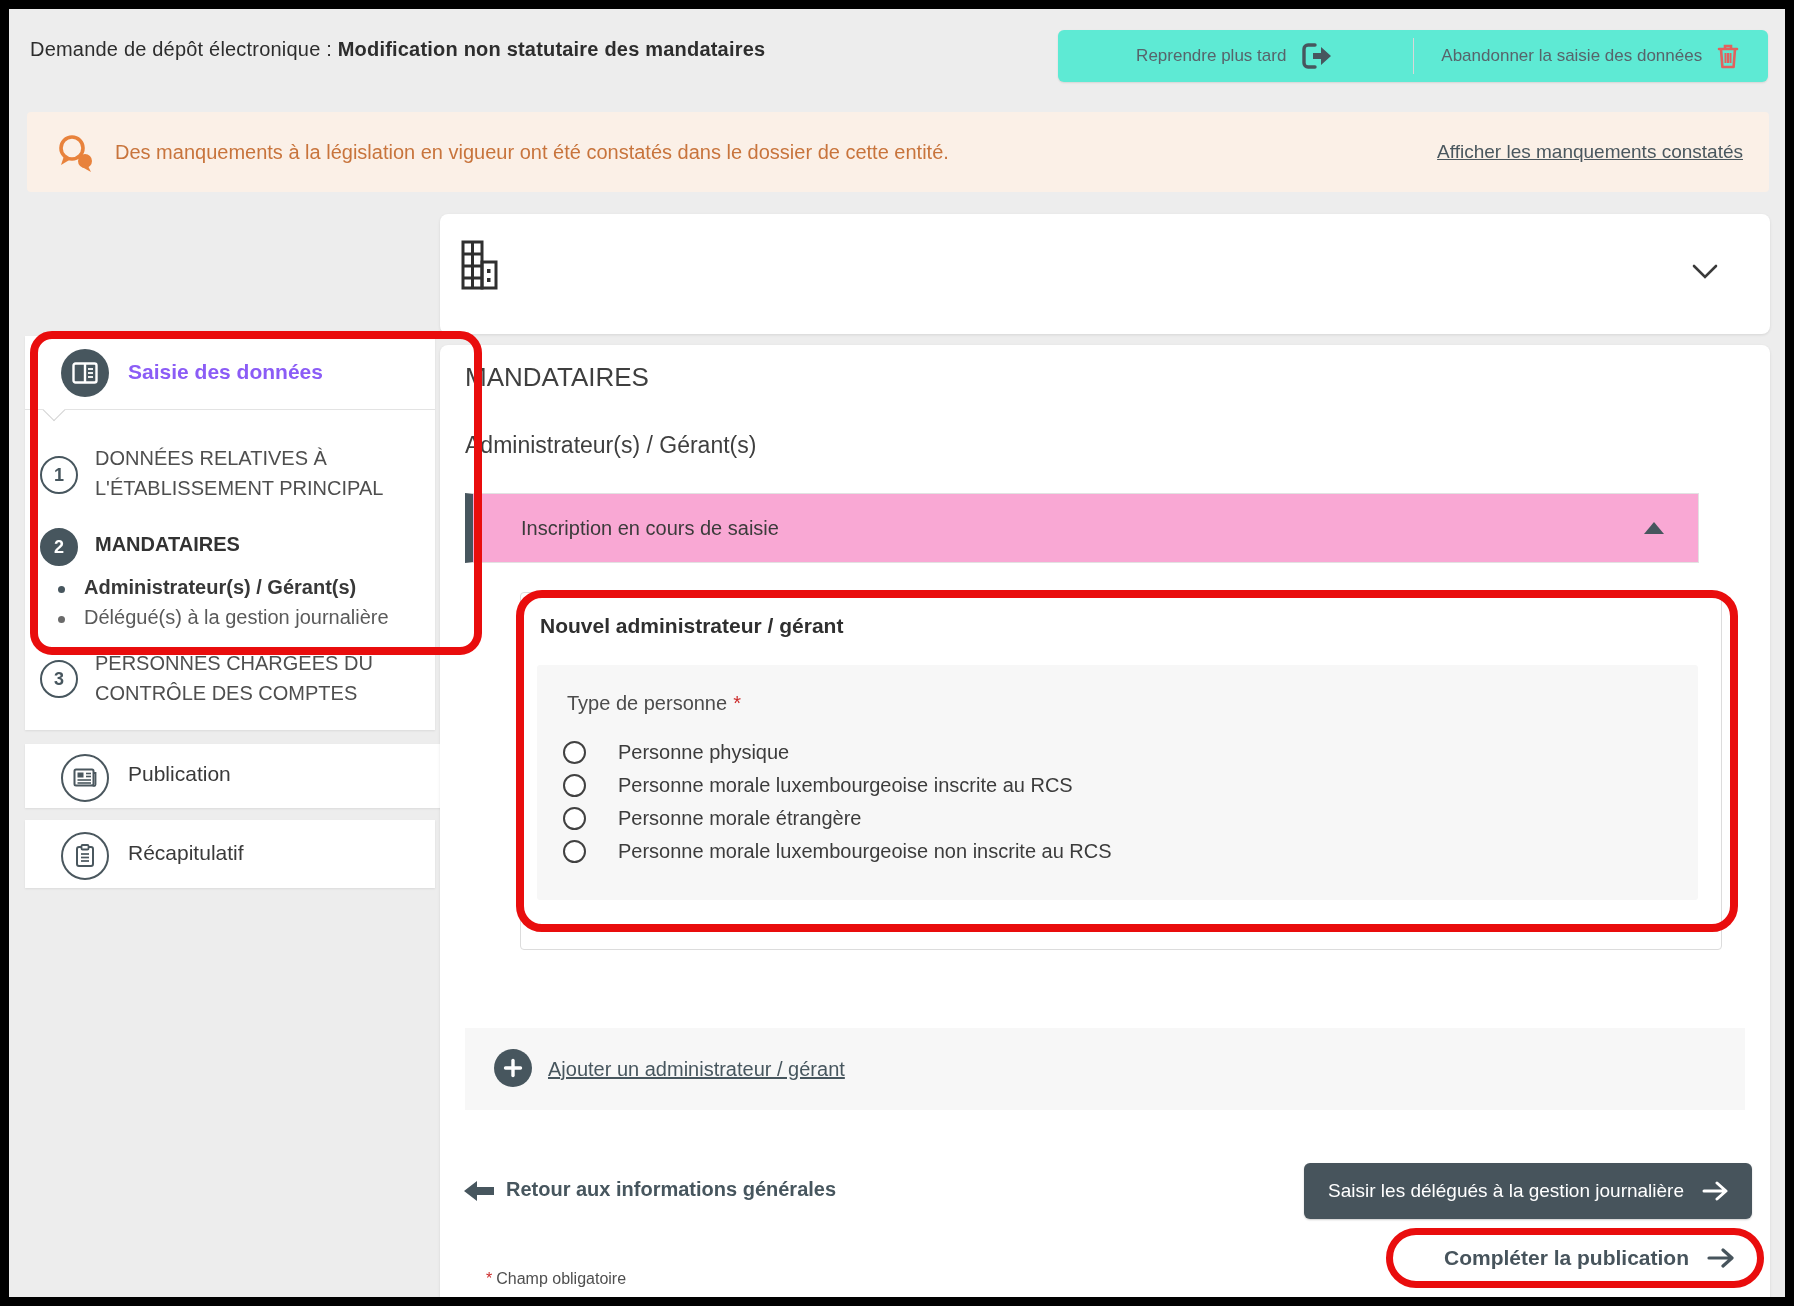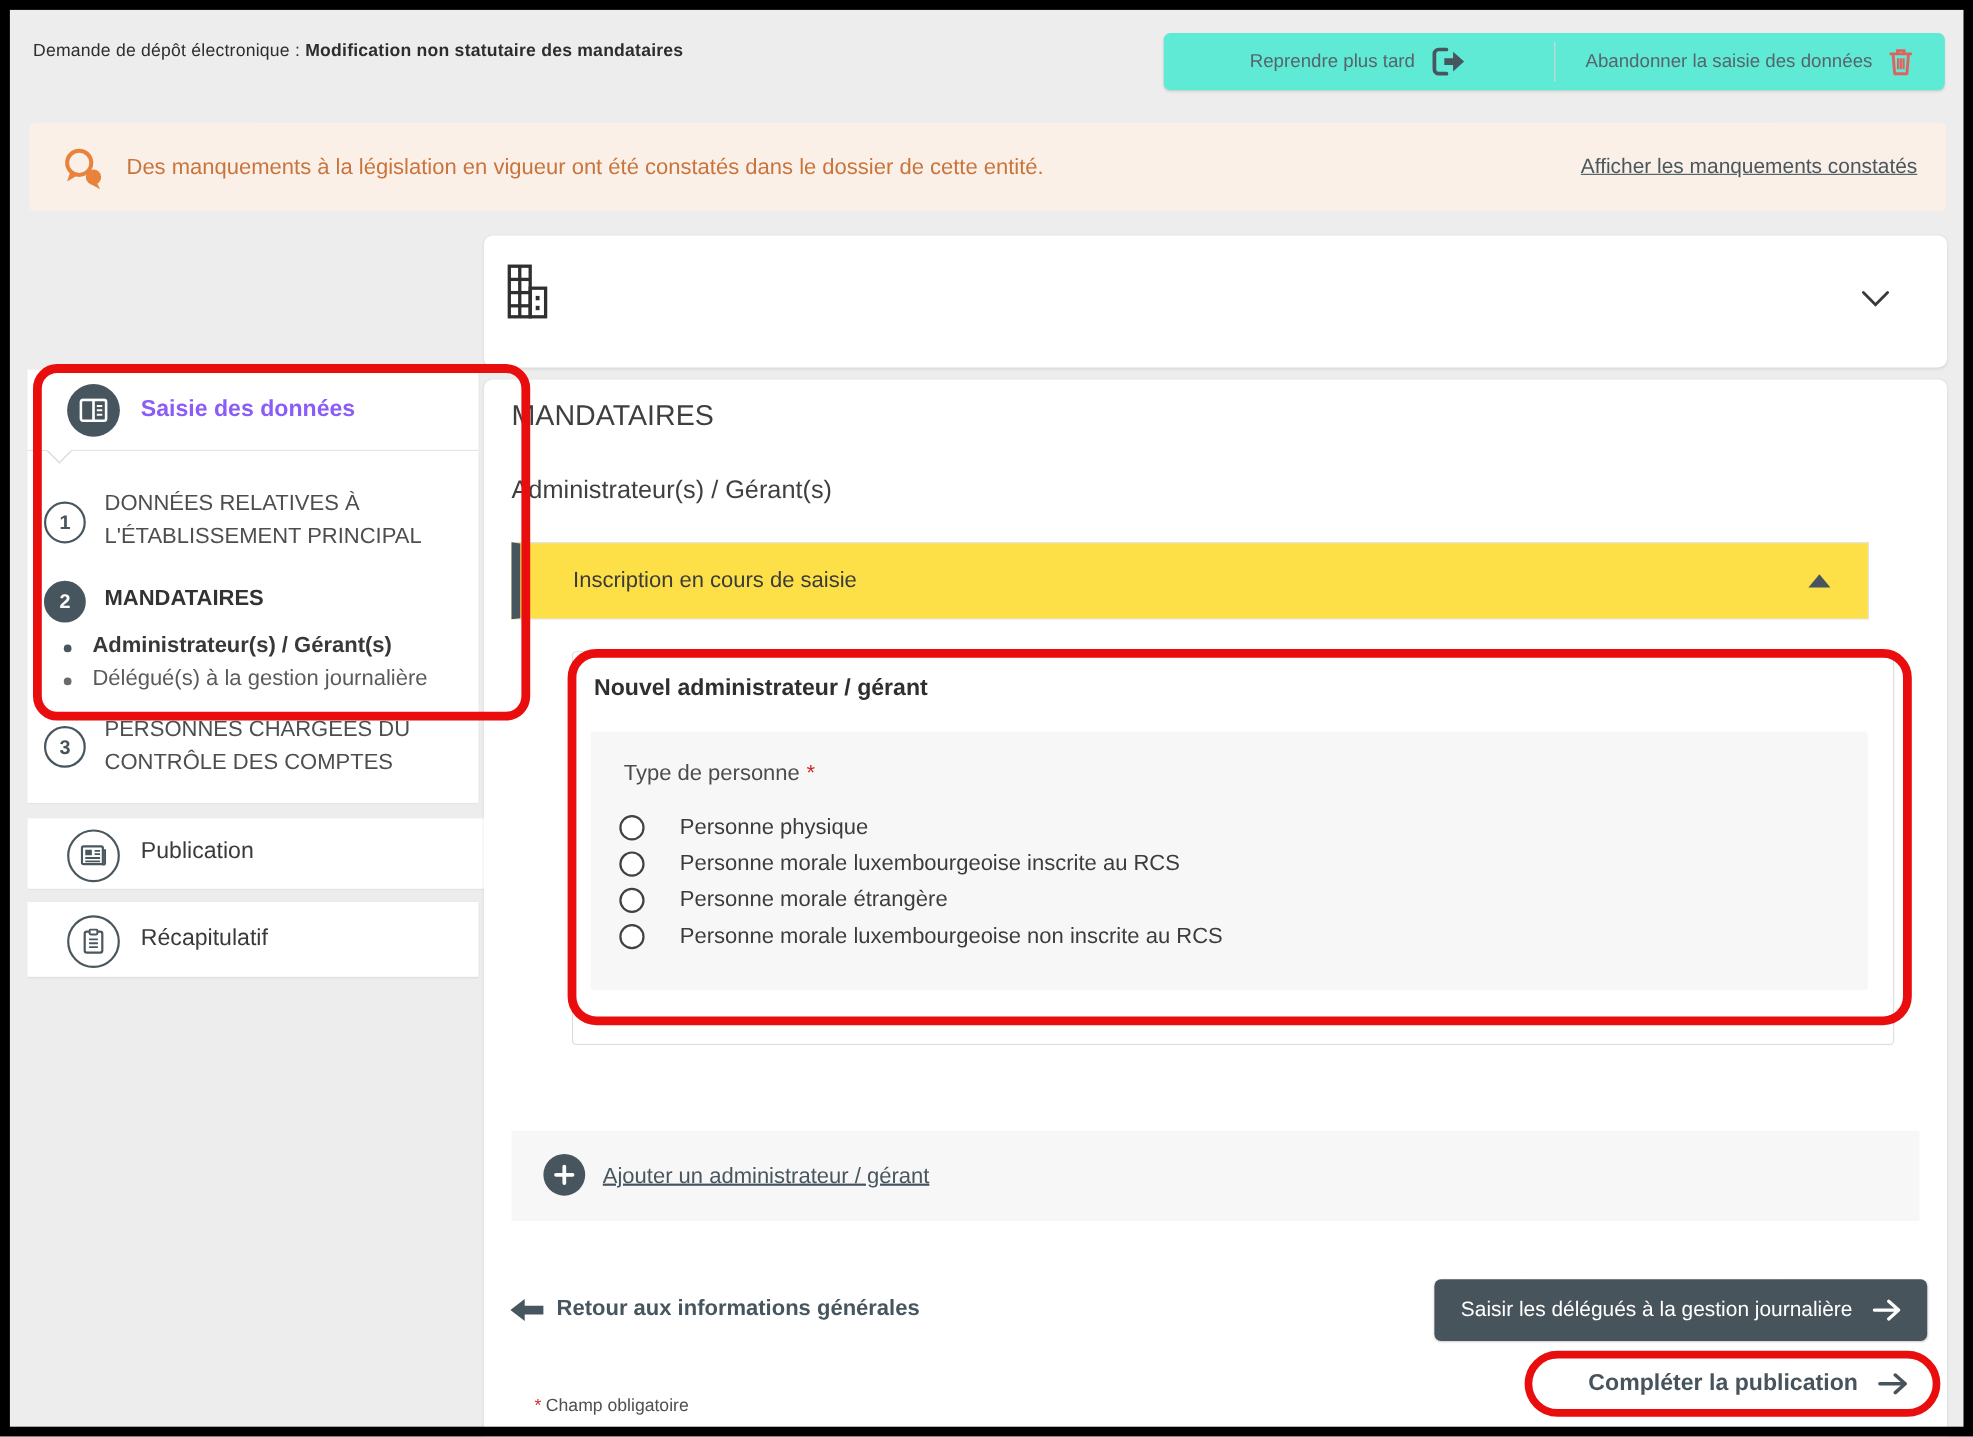--- a/index.html
+++ b/index.html
@@ -2,21 +2,21 @@
 <html lang="fr"><head>
 <meta charset="utf-8">
 <style>
   html,body{margin:0;padding:0;background:#555;}
   .frame{position:relative;width:1794px;height:1306px;background:#ededed;overflow:hidden;
          font-family:"Liberation Sans",sans-serif;-webkit-font-smoothing:antialiased;}
   .black-border{position:absolute;inset:0;border:9px solid #000;z-index:99;pointer-events:none;}
   .abs{position:absolute;}
 
   
-  .hdr-title{left:30px;top:38px;font-size:16px;color:#2d2d2d;letter-spacing:.2px;}
+  .hdr-title{left:30px;top:38px;font-size:20px;color:#2d2d2d;letter-spacing:.2px;}
   .hdr-title b{font-weight:700;}
   .hdr-actions{left:1058px;top:30px;width:710px;height:52px;background:#5eead4;border-radius:6px;
                box-shadow:0 1px 2px rgba(0,0,0,.10);display:flex;align-items:stretch;}
   .hdr-cell{flex:1;display:flex;align-items:center;justify-content:center;gap:14px;
             font-size:17px;color:#57646b;cursor:pointer;}
   .hdr-divider{width:1px;background:#d8d8d8;margin:8px 0;}
 
   
   .banner{left:27px;top:112px;width:1742px;height:80px;background:#fbf0e7;border-radius:4px;
           display:flex;align-items:center;}
@@ -48,21 +48,21 @@
   .ring-ic{position:absolute;left:36px;top:10px;width:44px;height:44px;border-radius:50%;
            border:2px solid #4a575e;display:flex;align-items:center;justify-content:center;background:#fff;}
   .side-item-label{position:absolute;left:103px;top:18px;font-size:21px;color:#3a3a3a;}
 
   
   .card{background:#fff;box-shadow:0 1px 3px rgba(0,0,0,.10);border-radius:8px;}
   .entity-card{left:440px;top:214px;width:1330px;height:120px;}
   .content-card{left:440px;top:345px;width:1330px;height:961px;border-radius:8px 8px 0 0;}
   .h1{left:465px;top:362px;font-size:26px;color:#3f3f3f;}
   .h2{left:465px;top:432px;font-size:23px;color:#3f3f3f;}
-  .panel{left:465px;top:493px;width:1234px;height:70px;background:#fde047;border:1px solid #e2e2e2;
+  .panel{left:465px;top:493px;width:1234px;height:70px;background:#f9a8d4;border:1px solid #e2e2e2;
          border-left:8px solid #47565e;box-sizing:border-box;display:flex;align-items:center;cursor:pointer;}
   .panel-title{margin-left:48px;font-size:20px;color:#3b3b3b;}
   .tri-up{position:absolute;right:34px;width:0;height:0;border-left:10px solid transparent;
           border-right:10px solid transparent;border-bottom:12px solid #47565e;}
   .form-box{left:520px;top:592px;width:1202px;height:358px;background:#fff;border:1px solid #dcdcdc;
             border-radius:4px;box-sizing:border-box;}
   .form-title{left:540px;top:614px;font-size:21px;font-weight:700;color:#2f2f2f;}
   .gray-box{left:537px;top:665px;width:1161px;height:235px;background:#f7f7f7;border-radius:3px;}
   .field-label{left:567px;top:692px;font-size:20px;color:#4c4c4c;}
   .req{color:#cc2b2b;margin-left:6px;}

